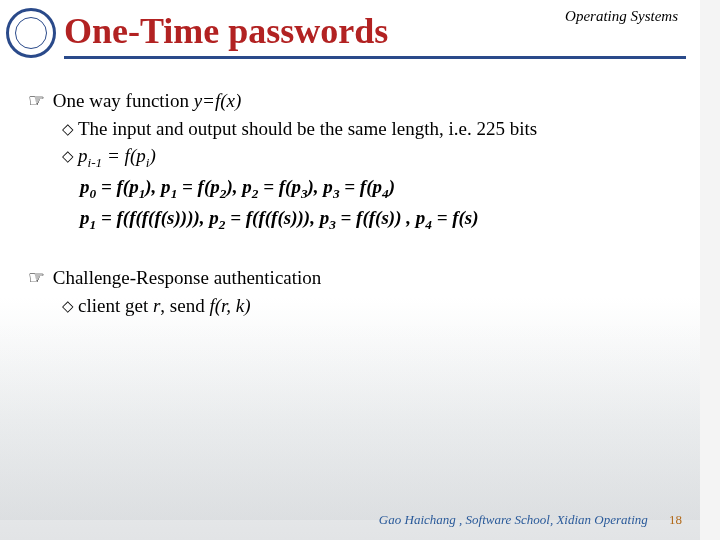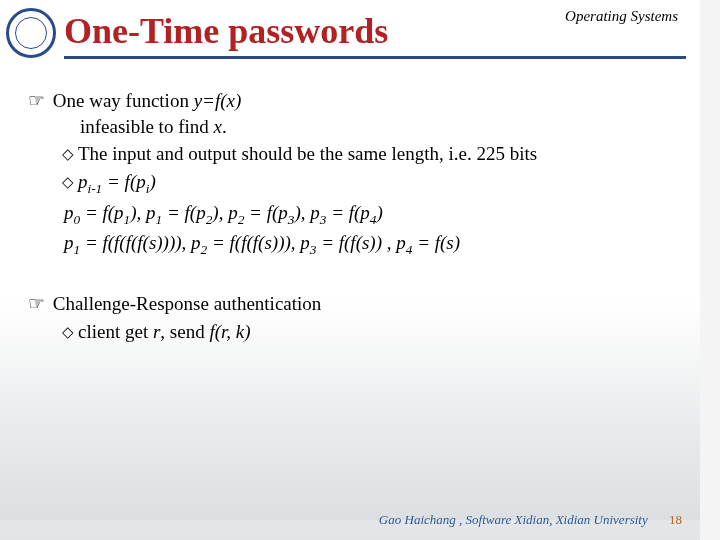--- a/index.html
+++ b/index.html
@@ -100,22 +100,23 @@
     vertical-align: 1px;
   }
   .l2 {
     margin-left: 34px;
     margin-top: 2px;
   }
   .l2-cont {
     margin-left: 52px;
   }
   .eqn-block {
-    margin-left: 36px;
+    margin-left: 52px;
     margin-top: 2px;
+    font-weight: bold;
   }
   .i { font-style: italic; }
   .sub { font-size: 0.7em; vertical-align: sub; font-style: italic; }
   .sect2 { margin-top: 32px; }
   .footer {
     position: absolute;
     right: 18px;
     bottom: 12px;
     font-size: 13px;
     font-style: italic;
@@ -142,23 +143,20 @@
     <div class="hr"></div>
   </div>
 
   <div class="content">
 
     <div class="l1">
       <span class="hand">☞</span>
       <span>One way function </span><span class="i">y=f(x)</span>
     </div>
 
-    <div class="l2-cont">
-      <span>infeasible to find </span><span class="i">x</span><span>.</span>
-    </div>
 
     <div class="l2">
       <span class="square">◇</span><span>The input and output should be the same length, i.e. 225 bits</span>
     </div>
 
     <div class="l2">
       <span class="square">◇</span><span class="i">p<span class="sub">i-1</span> = f(p<span class="sub">i</span>)</span>
     </div>
     <div class="eqn-block i">
       p<span class="sub">0</span> = f(p<span class="sub">1</span>), p<span class="sub">1</span> = f(p<span class="sub">2</span>), p<span class="sub">2</span> = f(p<span class="sub">3</span>), p<span class="sub">3</span> = f(p<span class="sub">4</span>)
@@ -171,16 +169,16 @@
       <span class="hand">☞</span>
       <span>Challenge-Response authentication</span>
     </div>
     <div class="l2">
       <span class="square">◇</span><span>client  get </span><span class="i">r</span><span>, send </span><span class="i">f(r, k)</span>
     </div>
 
   </div>
 
   <div class="footer">
-    <span>Gao Haichang , Software Xidian, Xidian University</span>
+    <span>Gao Haichang , Software School, Xidian Operating</span>
     <span class="pagenum">18</span>
   </div>
 </div>
 
 </body></html>

